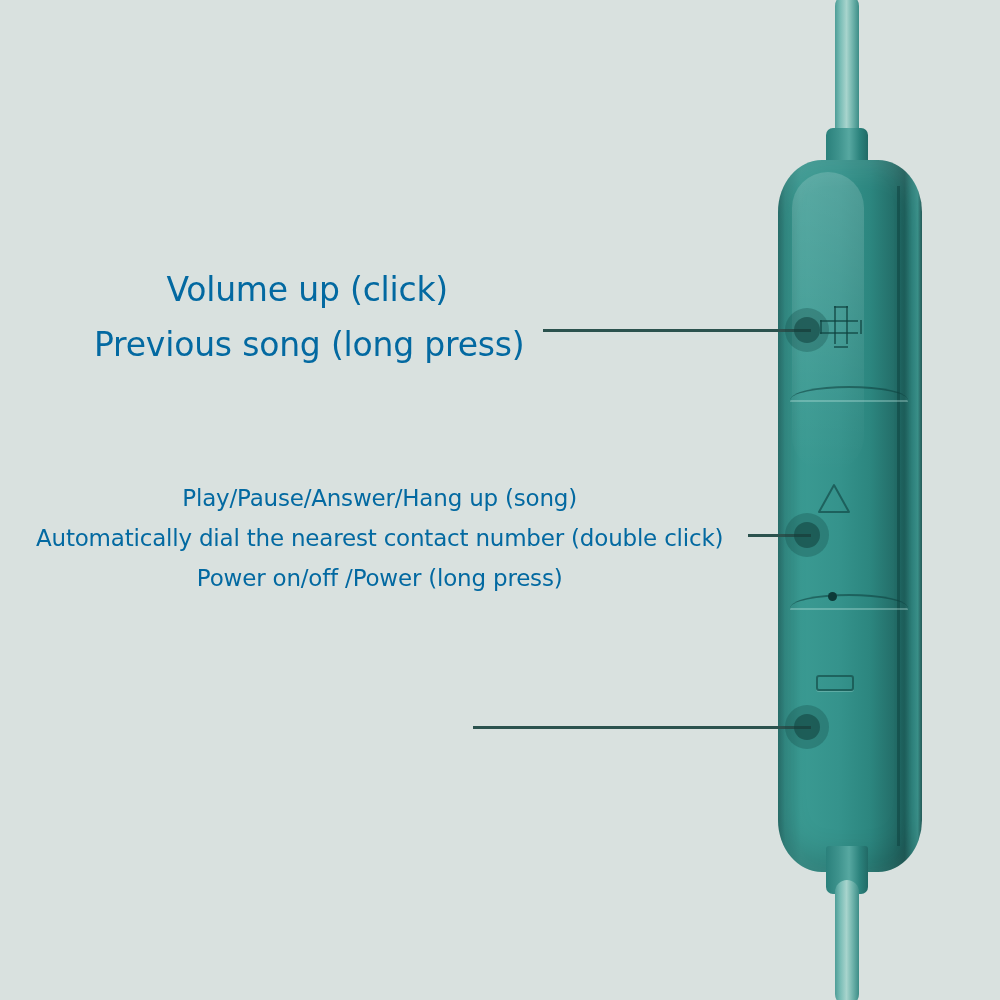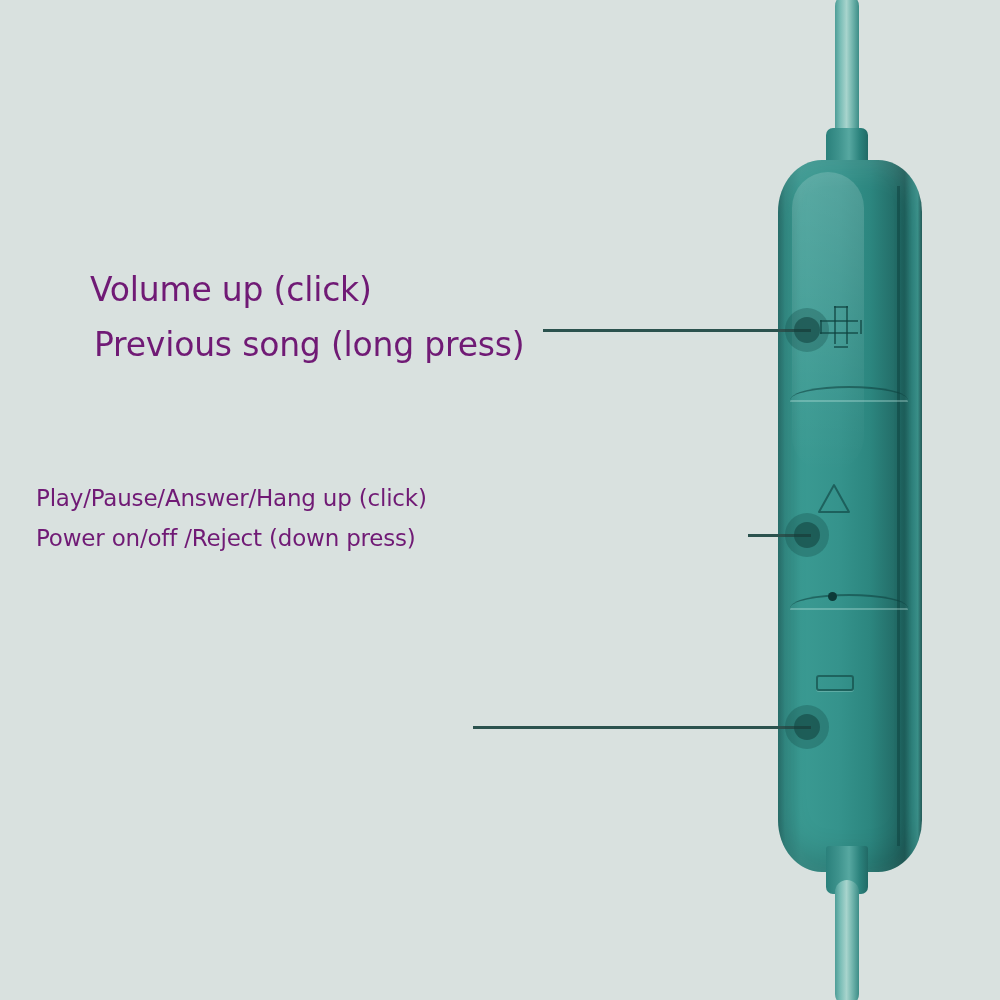--- a/index.html
+++ b/index.html
@@ -15,24 +15,25 @@
   #scene {
     position: relative;
     width: 1000px;
     height: 1000px;
     background: #d9e1df;
   }
 
   
   .anno {
     position: absolute;
-    color: #701a75;
+    color: #0369a1;
     white-space: nowrap;
     font-family: "DejaVu Sans", "Liberation Sans", sans-serif;
     letter-spacing: -0.2px;
+    text-align: center;
   }
   .anno-large { font-size: 33px; line-height: 55px; }
   .anno-small { font-size: 23px; line-height: 40px; }
 
   #anno-top    { left: 90px;  top: 262px; }
   #anno-mid    { left: 36px;  top: 478px; }
   #anno-bottom { left: 86px;  top: 665px; }
 
   #anno-top .anno-line:nth-child(2) { margin-left: 4px; }
   #anno-bottom .anno-line:nth-child(2) { margin-left: 2px; }
@@ -261,18 +262,19 @@
   <div class="dot" id="dot-top"></div>
   <div class="dot" id="dot-mid"></div>
   <div class="dot" id="dot-bottom"></div>
 
   <div class="anno anno-large" id="anno-top">
     <div class="anno-line">Volume up (click)</div>
     <div class="anno-line">Previous song (long press)</div>
   </div>
 
   <div class="anno anno-small" id="anno-mid">
-    <div class="anno-line">Play/Pause/Answer/Hang up (click)</div>
-    <div class="anno-line">Power on/off /Reject (down press)</div>
+    <div class="anno-line">Play/Pause/Answer/Hang up (song)</div>
+    <div class="anno-line">Automatically dial the nearest contact number (double click)</div>
+    <div class="anno-line">Power on/off /Power (long press)</div>
   </div>
 
 
 </div>
 
 </body></html>

